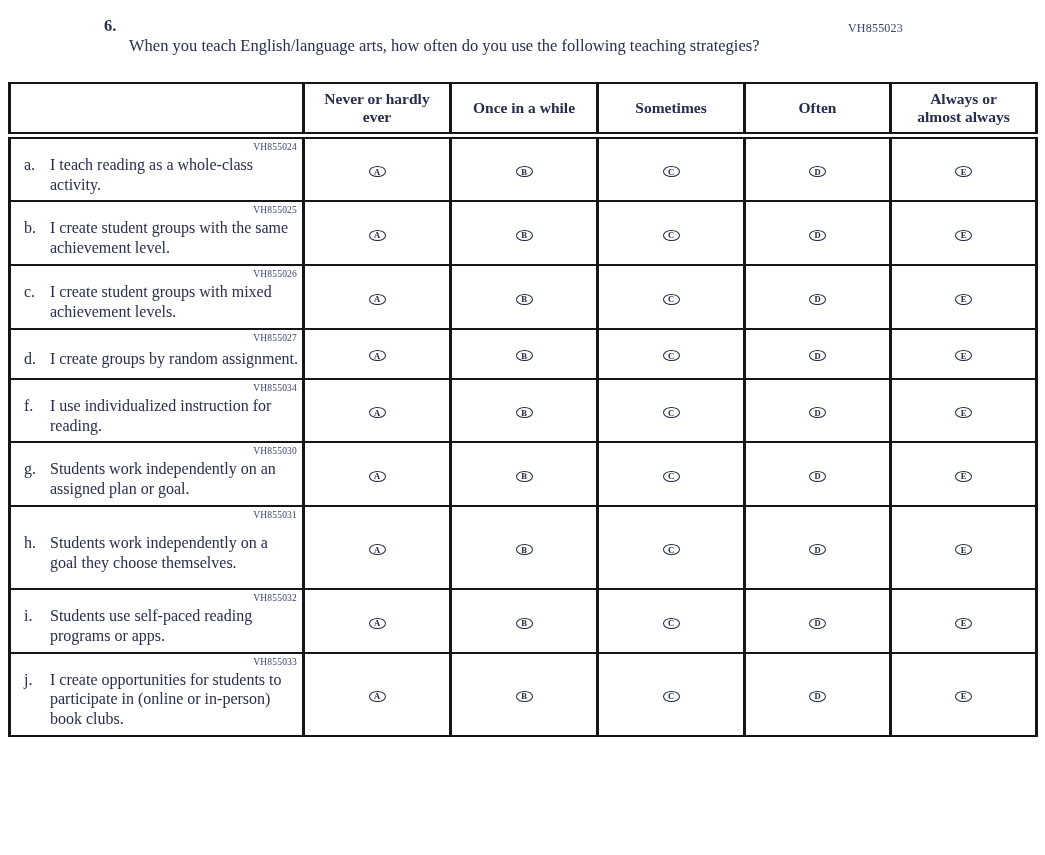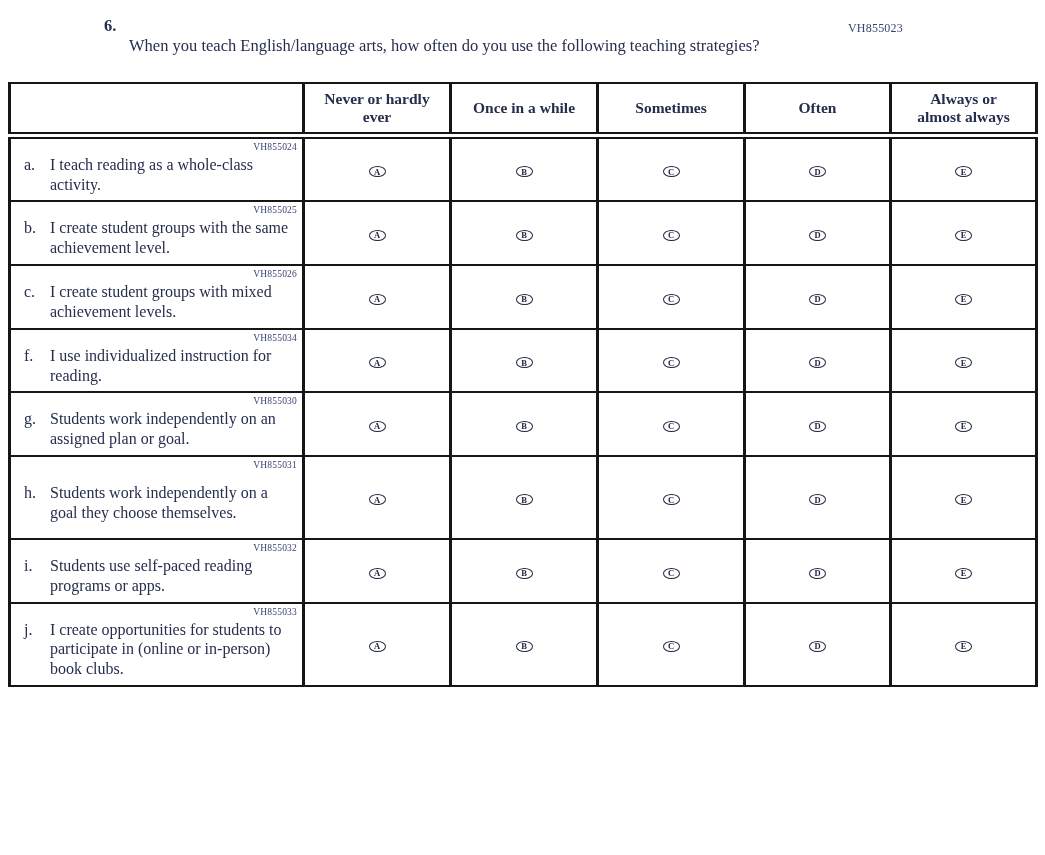--- a/index.html
+++ b/index.html
@@ -171,20 +171,34 @@
             <span class="stmt-text">I create student groups with mixed achievement levels.</span>
           </div>
         </td>
         <td class="opt"><span class="bubble">A</span></td>
         <td class="opt"><span class="bubble">B</span></td>
         <td class="opt"><span class="bubble">C</span></td>
         <td class="opt"><span class="bubble">D</span></td>
         <td class="opt"><span class="bubble">E</span></td>
       </tr>
 
+      <tr class="rh2">
+        <td class="stmt">
+          <span class="code">VH855027</span>
+          <div class="stmt-inner">
+            <span class="stmt-label">d.</span>
+            <span class="stmt-text">I create groups by random assignment.</span>
+          </div>
+        </td>
+        <td class="opt"><span class="bubble">A</span></td>
+        <td class="opt"><span class="bubble">B</span></td>
+        <td class="opt"><span class="bubble">C</span></td>
+        <td class="opt"><span class="bubble">D</span></td>
+        <td class="opt"><span class="bubble">E</span></td>
+      </tr>
 
 
       <tr class="rh2">
         <td class="stmt">
           <span class="code">VH855034</span>
           <div class="stmt-inner">
             <span class="stmt-label">f.</span>
             <span class="stmt-text">I use individualized instruction for reading.</span>
           </div>
         </td>

